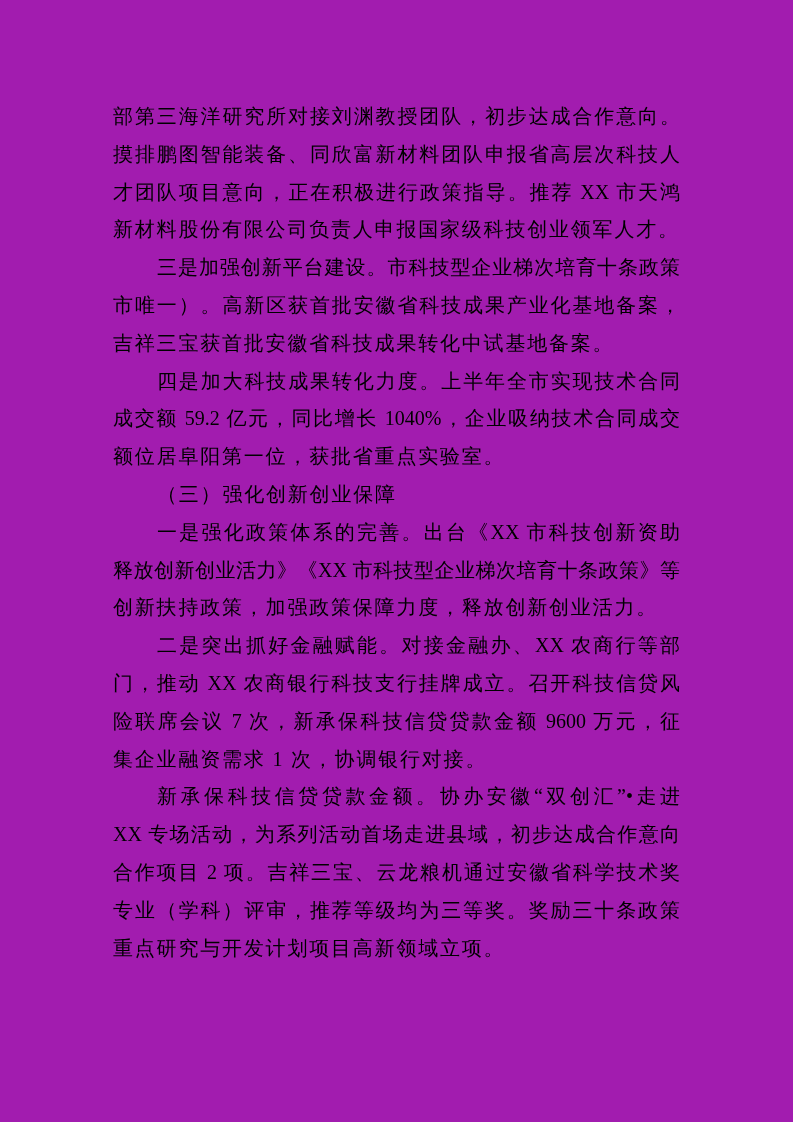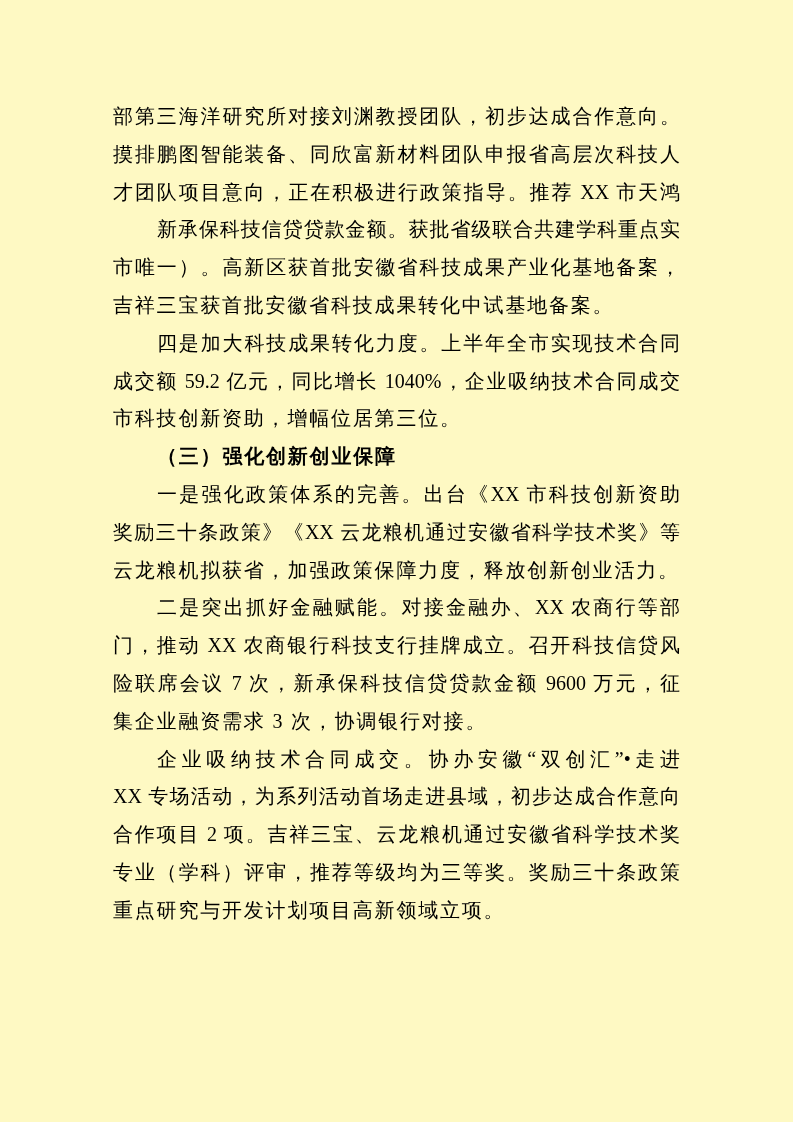--- a/index.html
+++ b/index.html
@@ -4,21 +4,21 @@
 <style>
   html, body {
     margin: 0;
     padding: 0;
     background: #ffffff;
   }
   .page {
     position: relative;
     width: 793px;
     height: 1122px;
-    background: #fef9c3;
+    background: #a21caf;
     overflow: hidden;
     font-family: "Liberation Serif", "DejaVu Serif", serif;
     color: #000000;
   }
   .doc-body {
     position: absolute;
     left: 113px;
     top: 98px;
     width: 567px;
   }
@@ -35,58 +35,59 @@
     overflow: hidden;
   }
   .line.para-last {
     text-align-last: left;
     letter-spacing: 1.8px;
   }
   .line.indent {
     text-indent: 44px;
   }
   .paragraph.bold .line {
-    font-weight: 700;
+    font-weight: 400;
   }
 </style>
 </head>
 <body>
 
 <div class="page">
   <div class="doc-body" id="doc-body">
       <div class="paragraph">
         <div class="line">部第三海洋研究所对接刘渊教授团队，初步达成合作意向。</div>
         <div class="line">摸排鹏图智能装备、同欣富新材料团队申报省高层次科技人</div>
         <div class="line">才团队项目意向，正在积极进行政策指导。推荐 XX 市天鸿</div>
+        <div class="line para-last">新材料股份有限公司负责人申报国家级科技创业领军人才。</div>
       </div>
       <div class="paragraph">
-        <div class="line indent">新承保科技信贷贷款金额。获批省级联合共建学科重点实</div>
+        <div class="line indent">三是加强创新平台建设。市科技型企业梯次培育十条政策</div>
         <div class="line">市唯一）。高新区获首批安徽省科技成果产业化基地备案，</div>
         <div class="line para-last">吉祥三宝获首批安徽省科技成果转化中试基地备案。</div>
       </div>
       <div class="paragraph">
         <div class="line indent">四是加大科技成果转化力度。上半年全市实现技术合同</div>
         <div class="line">成交额 59.2 亿元，同比增长 1040%，企业吸纳技术合同成交</div>
-        <div class="line para-last">市科技创新资助，增幅位居第三位。</div>
+        <div class="line para-last">额位居阜阳第一位，获批省重点实验室。</div>
       </div>
       <div class="paragraph bold">
         <div class="line para-last indent">（三）强化创新创业保障</div>
       </div>
       <div class="paragraph">
         <div class="line indent">一是强化政策体系的完善。出台《XX 市科技创新资助</div>
-        <div class="line">奖励三十条政策》《XX 云龙粮机通过安徽省科学技术奖》等</div>
-        <div class="line para-last">云龙粮机拟获省，加强政策保障力度，释放创新创业活力。</div>
+        <div class="line">释放创新创业活力》《XX 市科技型企业梯次培育十条政策》等</div>
+        <div class="line para-last">创新扶持政策，加强政策保障力度，释放创新创业活力。</div>
       </div>
       <div class="paragraph">
         <div class="line indent">二是突出抓好金融赋能。对接金融办、XX 农商行等部</div>
         <div class="line">门，推动 XX 农商银行科技支行挂牌成立。召开科技信贷风</div>
         <div class="line">险联席会议 7 次，新承保科技信贷贷款金额 9600 万元，征</div>
-        <div class="line para-last">集企业融资需求 3 次，协调银行对接。</div>
+        <div class="line para-last">集企业融资需求 1 次，协调银行对接。</div>
       </div>
       <div class="paragraph">
-        <div class="line indent">企业吸纳技术合同成交。协办安徽“双创汇”•走进</div>
+        <div class="line indent">新承保科技信贷贷款金额。协办安徽“双创汇”•走进</div>
         <div class="line">XX 专场活动，为系列活动首场走进县域，初步达成合作意向</div>
         <div class="line">合作项目 2 项。吉祥三宝、云龙粮机通过安徽省科学技术奖</div>
         <div class="line">专业（学科）评审，推荐等级均为三等奖。奖励三十条政策</div>
         <div class="line para-last">重点研究与开发计划项目高新领域立项。</div>
       </div>
     </div>
 </div>
 
 </body></html>

